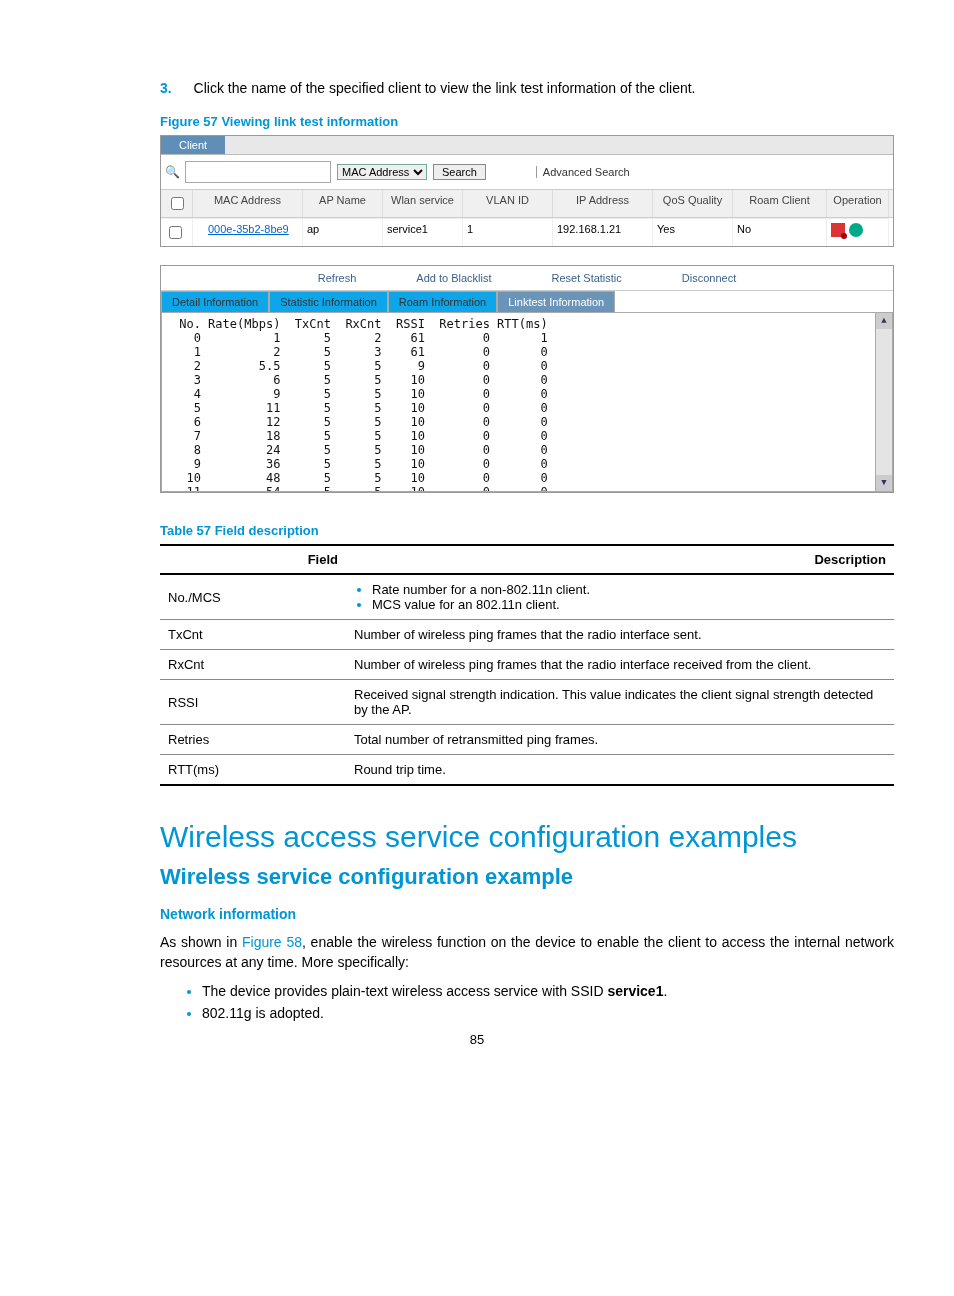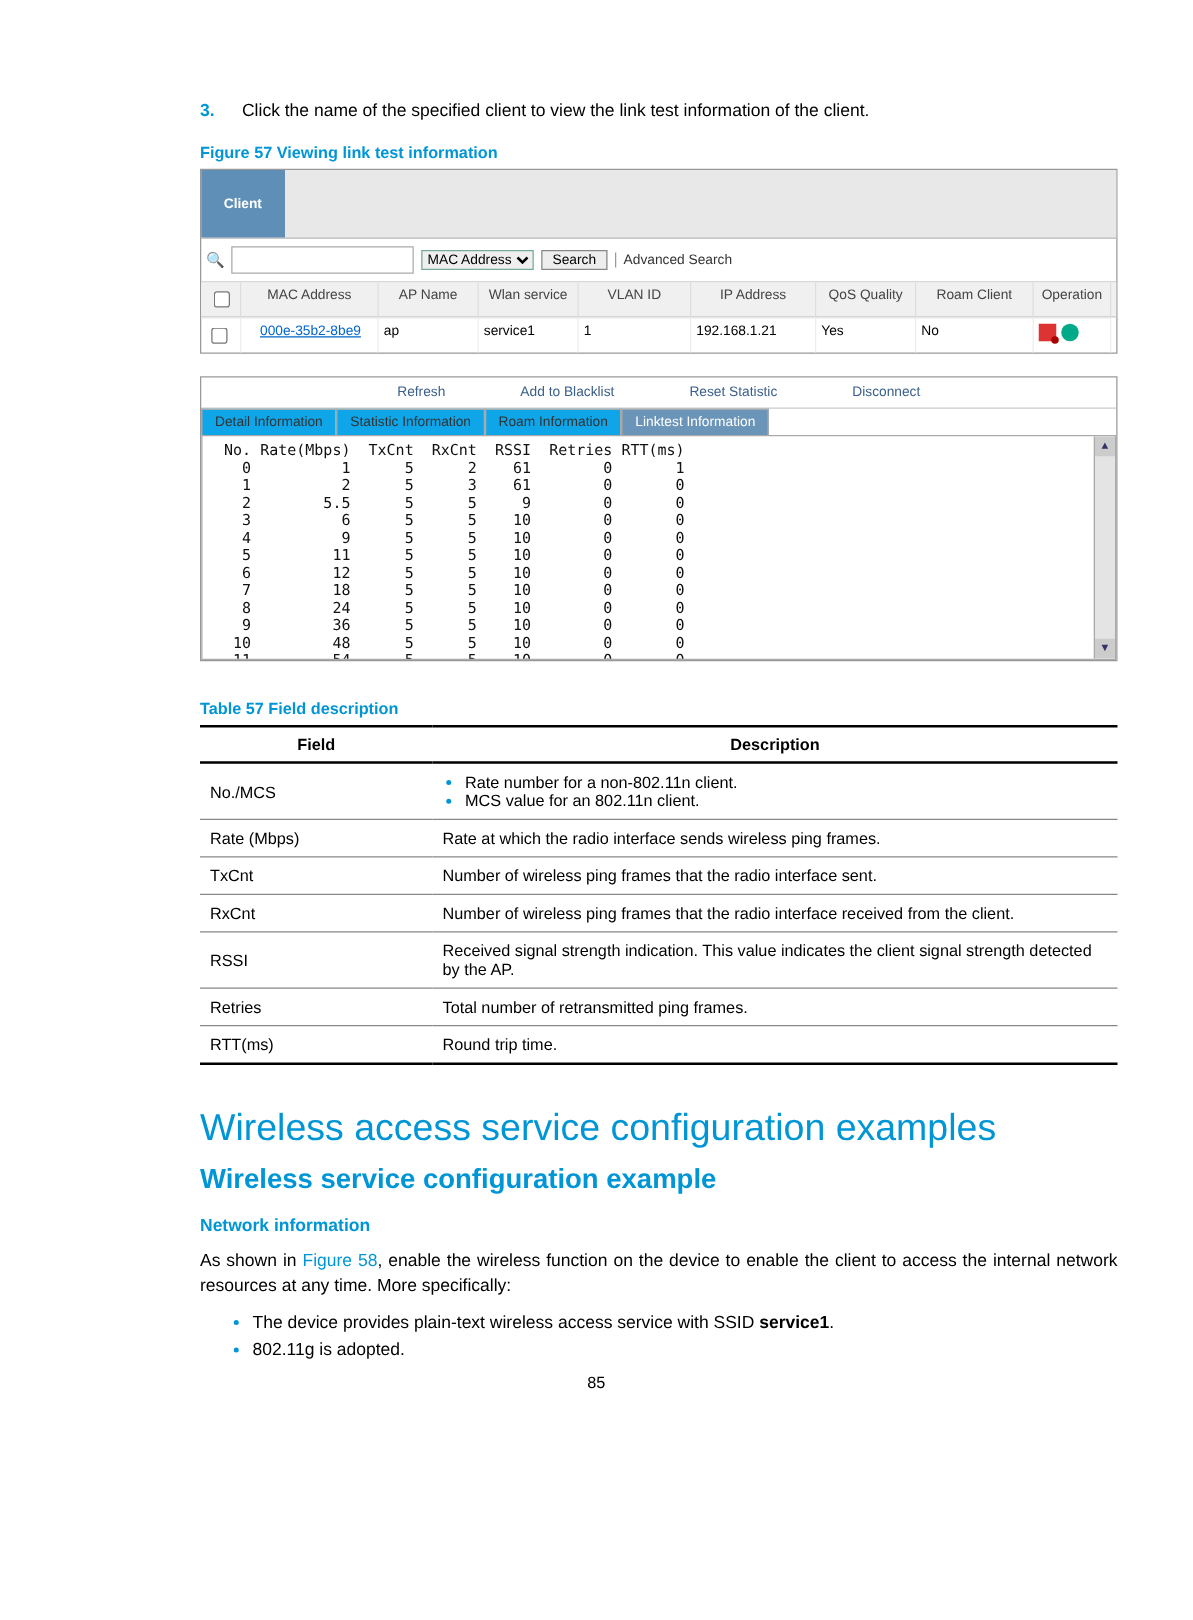--- a/index.html
+++ b/index.html
@@ -22,39 +22,38 @@
   .screenshot1 {
     border: 1px solid #999;
     font-size: 11px;
     background: #fff;
     margin-bottom: 18px;
   }
   .client-tab {
     background: #5f8fb7;
     color: #fff;
     display: inline-block;
-    padding: 21px 18px;
+    padding: 3px 18px;
     font-size: 11px;
-    font-weight: bold;
   }
   .client-tab-bar { background: #e8e8e8; border-bottom: 1px solid #bbb; }
   .search-row {
     display: flex;
     align-items: center;
     gap: 6px;
     padding: 6px 4px;
     border-bottom: 1px solid #ccc;
   }
   .search-icon { color: #888; font-size: 12px; width: 14px; }
   .search-row input.search {
     width: 140px; height: 18px; border:1px solid #aaa; font-size:11px;
   }
   .search-row select { font-size:11px; border:1px solid #7a9; }
   .search-row .btn-flat { border:1px solid #888; padding:1px 8px; background:#eee; cursor:pointer; }
-  .adv-link { color:#333; padding-left:6px; border-left:1px solid #999; }
+  .adv-link { color:#333; padding-left:6px; border-left:1px solid #999;margin-left:44px; }
   .grid-head {
     display: grid;
     grid-template-columns: 32px 110px 80px 80px 90px 100px 80px 94px 62px;
     background:#f0f0f0;
     border-bottom:1px solid #ccc;
     font-size:11px;
   }
   .grid-head > div { padding:4px 4px; border-right:1px solid #ddd; text-align:center; color:#444;}
   .grid-row {
     display: grid;
@@ -92,21 +91,21 @@
   .data-pane pre { margin:0; white-space:pre; }
   .scroll-track {
     position:absolute; right:0; top:0; bottom:0; width:16px;
     background:#e4e4e4; border-left:1px solid #aaa;
     display:flex; flex-direction:column; justify-content:space-between;
   }
   .scroll-btn { height:16px; background:#ccc; text-align:center; font-size:9px; color:#336; line-height:16px;}
 
   .table-caption { color:#0096d6; font-weight:bold; font-size:13px; margin:24px 0 6px 0;}
   table.desc { width:100%; border-collapse:collapse; font-size:13px; }
-  table.desc th { text-align:center; padding:6px 8px; border-top:2px solid #000; border-bottom:2px solid #000; font-weight:bold;}
+  table.desc th { text-align:right; padding:6px 8px; border-top:2px solid #000; border-bottom:2px solid #000; font-weight:bold;}
   table.desc td { padding:7px 8px; border-bottom:1px solid #888; vertical-align:middle;}
   table.desc tr:last-child td { border-bottom:2px solid #000;}
   ul.tight { margin:0; padding-left:18px; }
   ul.tight li::marker { color:#0096d6; }
 
   h1.section { color:#0096d6; font-weight:normal; font-size:30px; margin:34px 0 10px 0;}
   h2.sub { color:#0096d6; font-weight:bold; font-size:22px; margin:10px 0 16px 0;}
   h3.sub2 { color:#0096d6; font-weight:bold; font-size:14px; margin:10px 0 10px 0;}
   p.body { font-size:14px; line-height:1.45; margin:0 0 10px 0; text-align:justify;}
   .fig-ref { color:#0096d6; }
@@ -214,24 +213,20 @@
         <tr>
           <td>No./MCS</td>
           <td>
             <ul class="tight">
               <li>Rate number for a non-802.11n client.</li>
               <li>MCS value for an 802.11n client.</li>
             </ul>
           </td>
         </tr>
         <tr>
-          <td>Rate (Mbps)</td>
-          <td>Rate at which the radio interface sends wireless ping frames.</td>
-        </tr>
-        <tr>
           <td>TxCnt</td>
           <td>Number of wireless ping frames that the radio interface sent.</td>
         </tr>
         <tr>
           <td>RxCnt</td>
           <td>Number of wireless ping frames that the radio interface received from the client.</td>
         </tr>
         <tr>
           <td>RSSI</td>
           <td>Received signal strength indication. This value indicates the client signal strength detected by the AP.</td>

